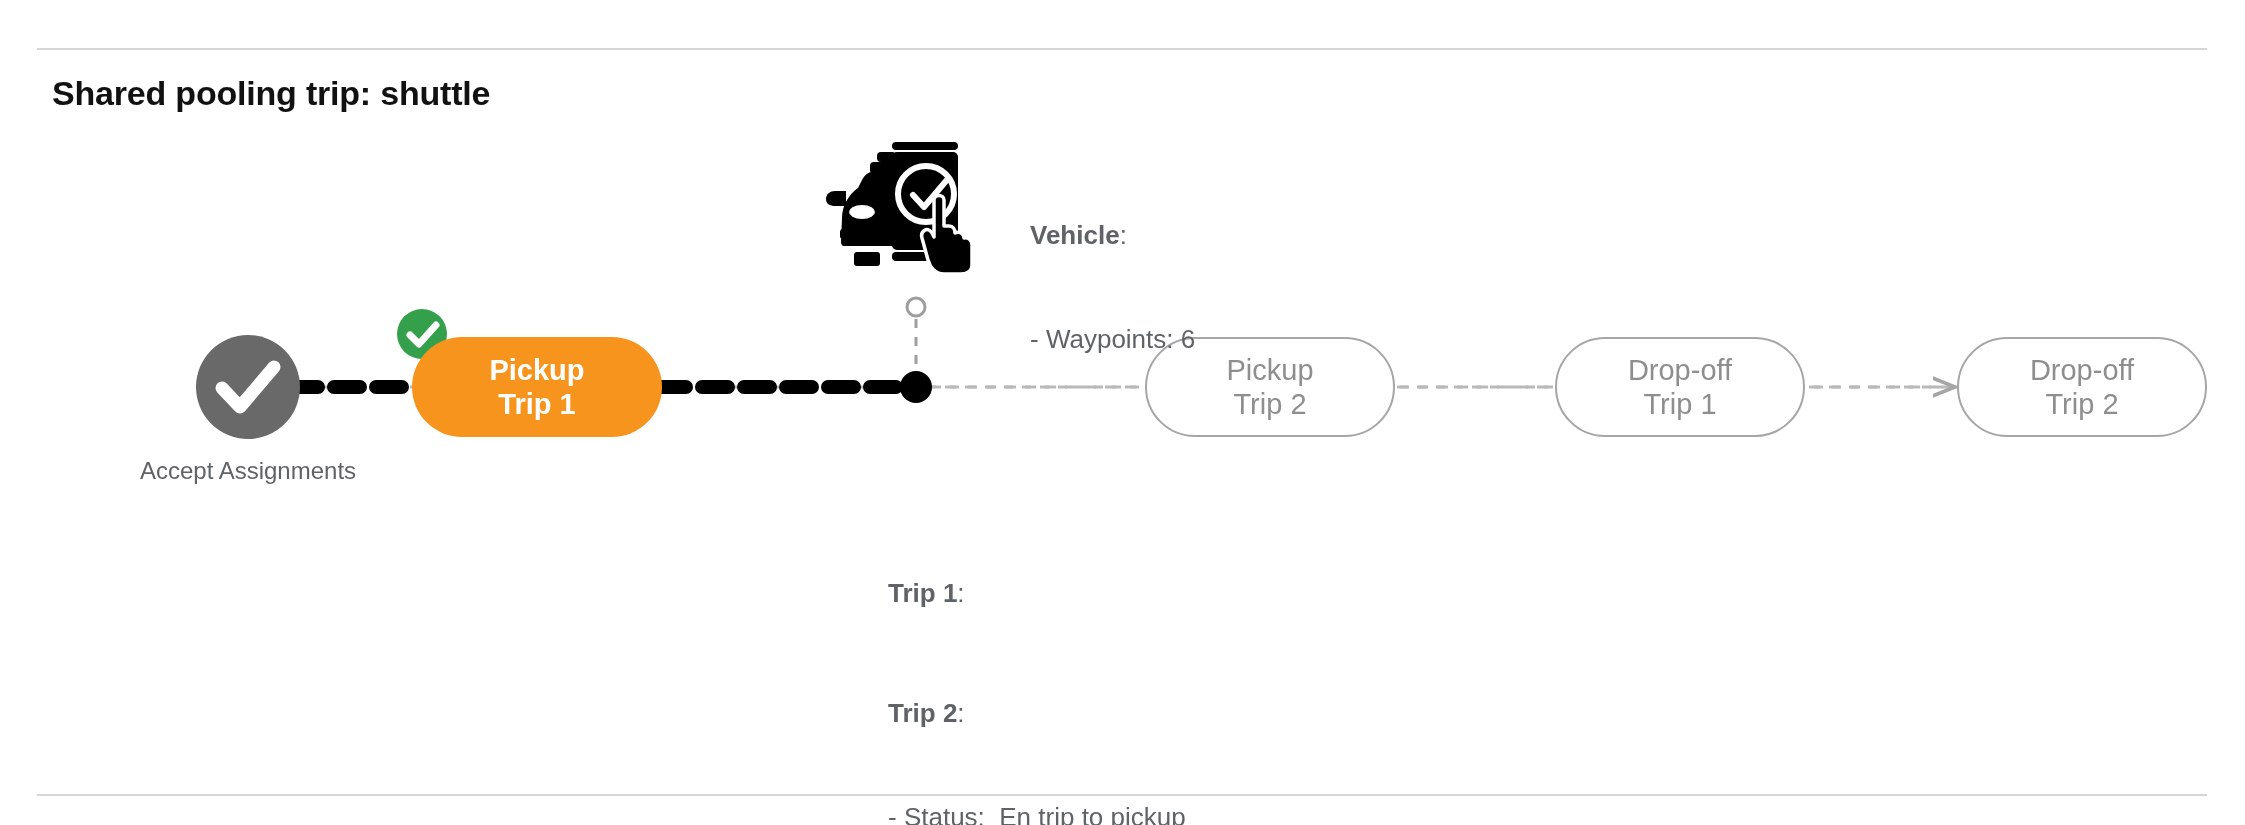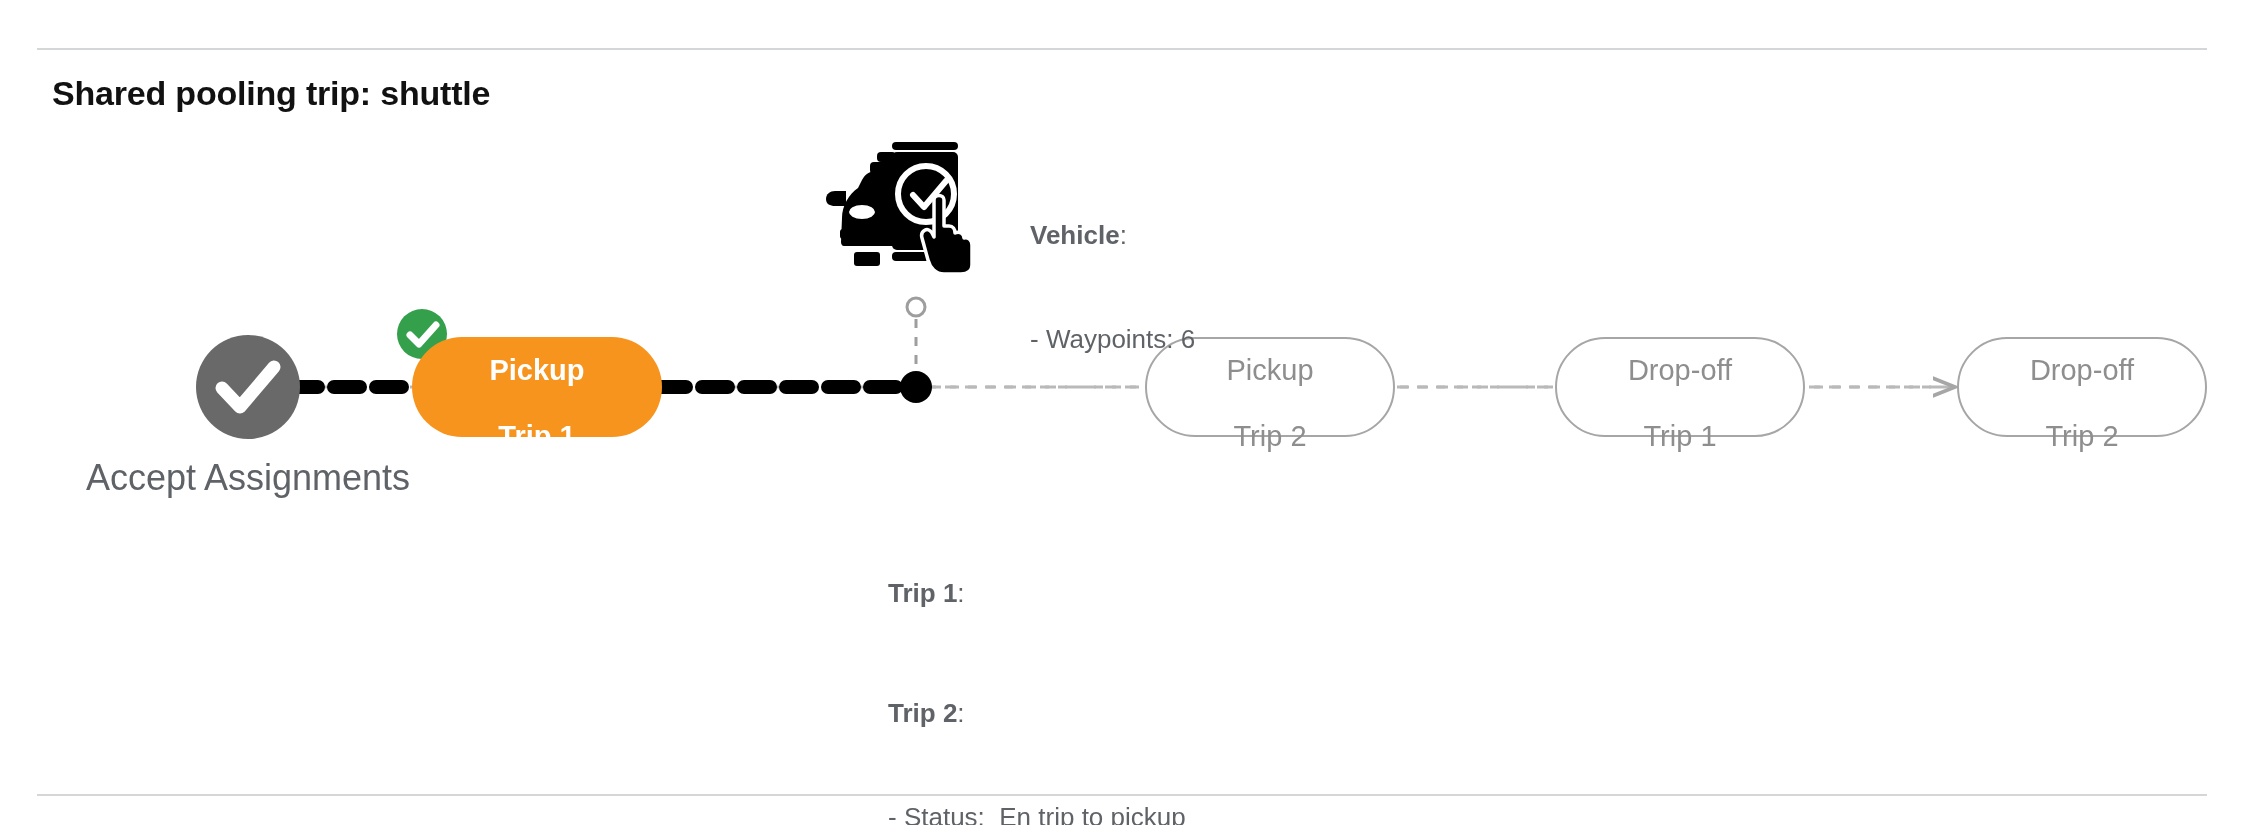--- a/index.html
+++ b/index.html
@@ -71,28 +71,28 @@
     background: #f7941e;
     color: #ffffff;
     font-weight: bold;
   }
   .pill.pending {
     background: #ffffff;
     border: 2px solid #a6a6a6;
     color: #8e8e8e;
     font-weight: normal;
   }
-  .pill .l1, .pill .l2 { display: block; margin-top: 32px; }
+  .pill .l1, .pill .l2 { display: block; }
 
   
   .node-caption {
     position: absolute;
     width: 340px;
     text-align: center;
-    font-size: 36px;
+    font-size: 24px;
     color: #5f6368;
     line-height: 1.22;
   }
 
   
   .annot {
     position: absolute;
     font-size: 26px;
     color: #5f6368;
     line-height: 1.33;

